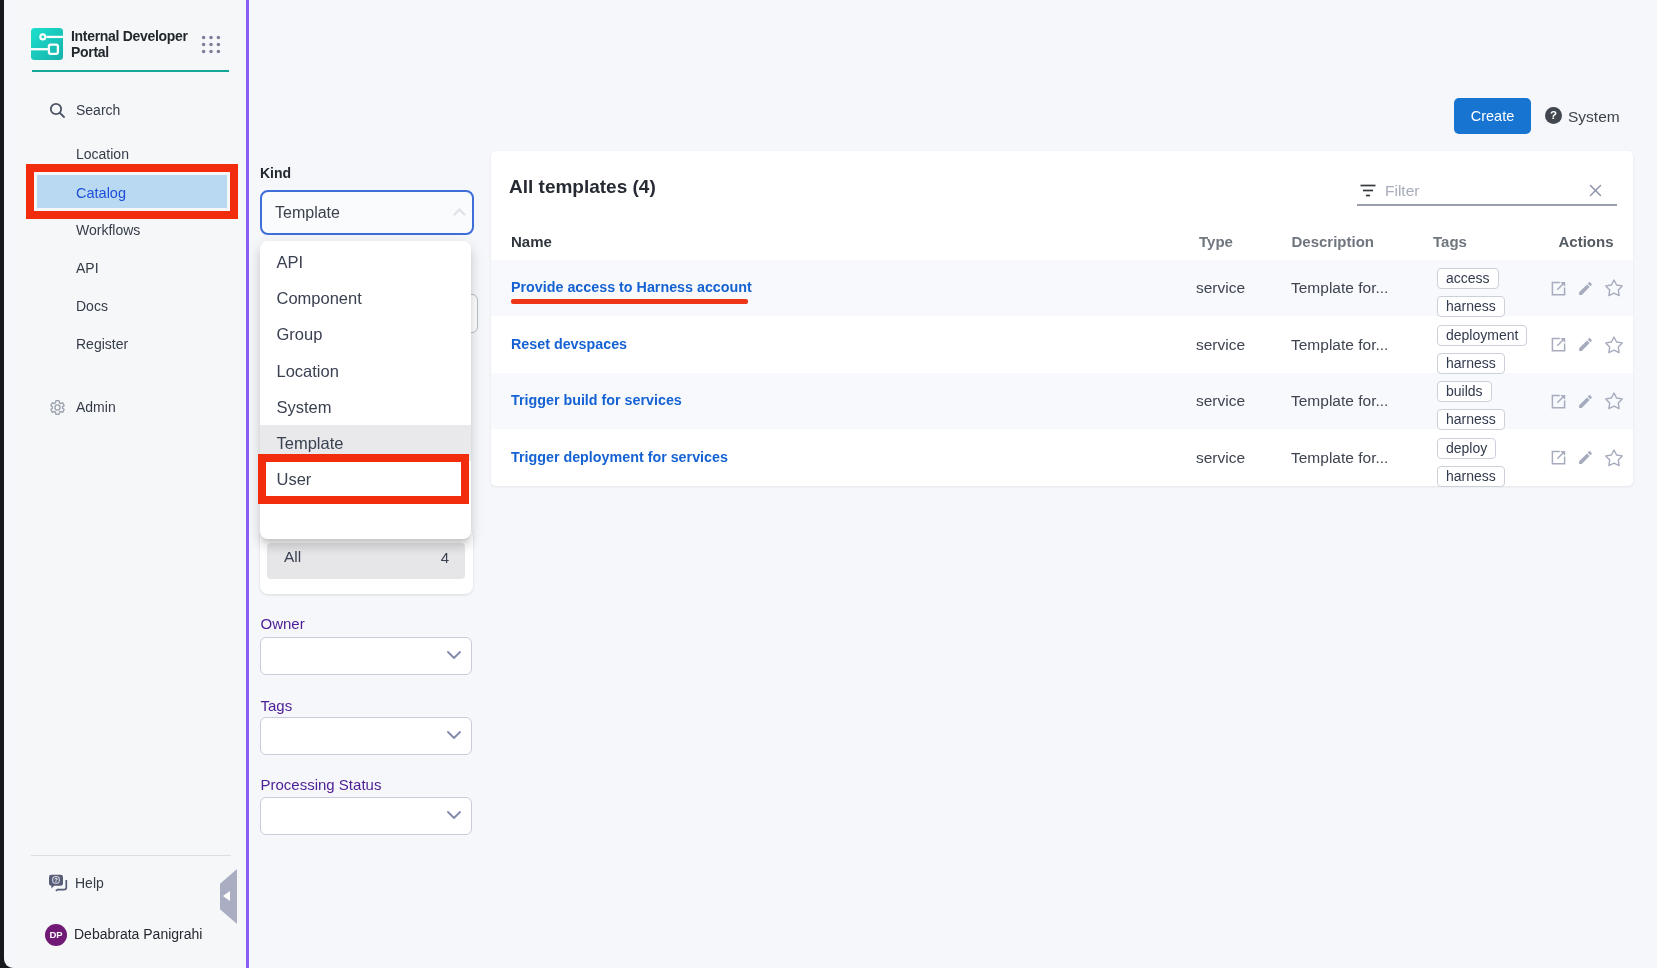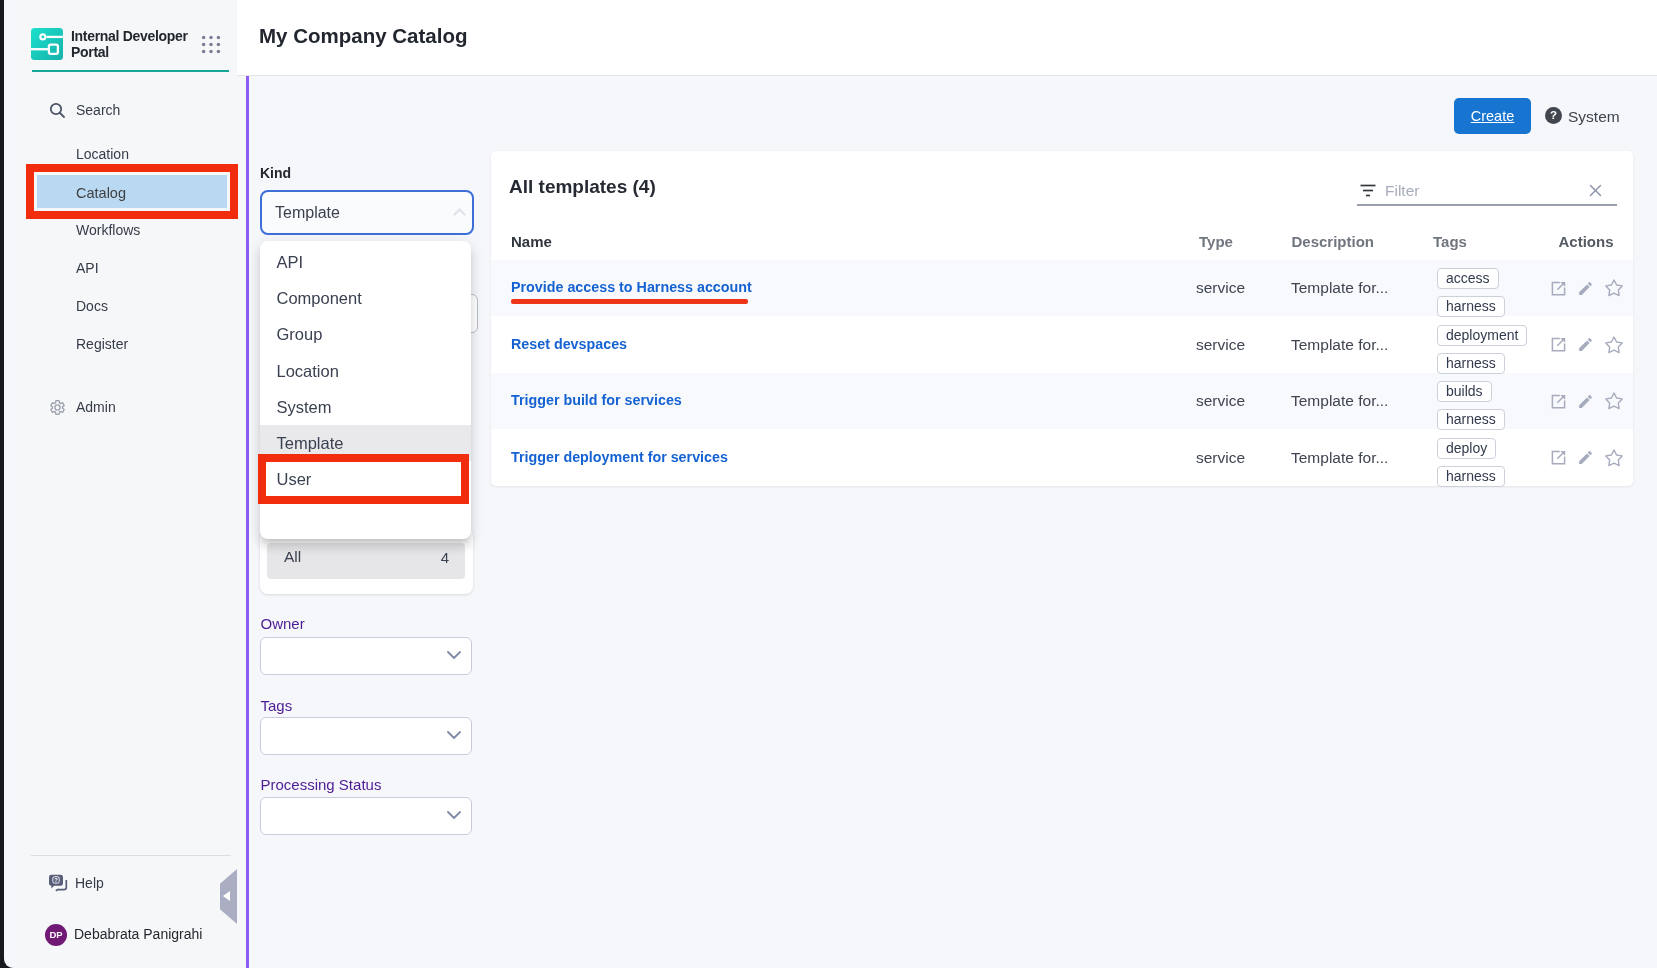--- a/index.html
+++ b/index.html
@@ -11,27 +11,27 @@
 #app { position:absolute; left:4px; top:0; width:1653px; height:968px; background:#f5f7fa; border-bottom-left-radius:9px; overflow:hidden; }
 #sidebar { position:absolute; left:12px; top:0; width:233px; height:968px; background:#f6f7f9; border-right:3px solid #8b5cf6;padding-left:16px; }
 #header { position:absolute; left:233px; top:0; width:1420px; height:76px; background:#fff; border-bottom:1px solid #e4e6e9; }
 .h-title { position:absolute; left:22px; top:23.5px; font-size:20.5px; font-weight:bold; color:#22272f; letter-spacing:0; }
 
 .s-title { position:absolute; left:55px; top:28px; width:130px; font-size:14px; letter-spacing:-0.3px; line-height:16px; font-weight:bold; color:#22272e; }
 .teal-line { position:absolute; left:16px; top:70px; width:197px; height:2px; background:#14a797; }
 .navtext { position:absolute; font-size:14px; color:#353c49; }
 .cat-red { position:absolute; left:10px; top:164px; width:212px; height:55px; border:8px solid #f12d0d; background:transparent; z-index:5; }
 .cat-blue { position:absolute; left:21px; top:175px; width:190px; height:33px; background:#b9d9f2; z-index:4; }
-.cat-text { position:absolute; left:60px; top:184.5px; font-size:14.5px; color:#404040; z-index:6; }
+.cat-text { position:absolute; left:60px; top:184.5px; font-size:14.5px; color:#1d4ed8; z-index:6; }
 .s-divider { position:absolute; left:15px; top:855px; width:200px; height:1px; background:#dcdee3; }
 .collapse-tab { position:absolute; left:216px; top:869px; width:17px; height:55px; background:#abaec2; clip-path:polygon(100% 0%, 100% 100%, 0% 73%, 0% 27%); z-index:3; }
 .collapse-tri { position:absolute; left:219px; top:891px; width:0; height:0; border-top:5px solid transparent; border-bottom:5px solid transparent; border-right:7px solid #fff; z-index:4; }
 .avatar { position:absolute; left:29px; top:924px; width:22px; height:22px; border-radius:50%; background:#701a75; color:#fff; font-size:9.5px; font-weight:bold; text-align:center; line-height:22px; }
 
-#create-btn { position:absolute; left:1450px; top:98px; width:77px; height:36px; background:#1774d1; border-radius:5px; color:#fff; font-size:14.5px; text-align:center; line-height:36px;text-decoration:underline; }
+#create-btn { position:absolute; left:1450px; top:98px; width:77px; height:36px; background:#1774d1; border-radius:5px; color:#fff; font-size:14.5px; text-align:center; line-height:36px; }
 .support-q { position:absolute; left:1541px; top:107px; width:17px; height:17px; border-radius:50%; background:#42474f; color:#fff; font-size:11.5px; font-weight:bold; text-align:center; line-height:17px; }
 .support-t { position:absolute; left:1564px; top:107.5px; font-size:15.5px; color:#3e444d; }
 
 .kind-label { position:absolute; left:256px; top:165px; font-size:14px; font-weight:bold; color:#23272e; }
 .kind-select { position:absolute; left:256px; top:190px; width:214px; height:45px; background:#fafbfd; border:2px solid #3e6fd9; border-radius:8px; }
 .kind-value { position:absolute; left:271px; top:204px; font-size:16px; color:#3a414d; }
 .dropdown { position:absolute; left:256px; top:241px; width:211px; height:298px; background:#fff; border-radius:8px; box-shadow:0 5px 5px -3px rgba(0,0,0,0.13), 0 8px 10px 1px rgba(0,0,0,0.09), 0 3px 14px 2px rgba(0,0,0,0.08); z-index:10; padding-top:3px; }
 .dd-item { height:36.2px; line-height:36.2px; padding-left:16.5px; font-size:16.5px; color:#3a4150; }
 .dd-item.sel { background:#e9e9ec; }
 .tmpl-red { position:absolute; left:253.5px; top:453.5px; width:211.5px; height:50px; border:8px solid #f12d0d; z-index:12; }
@@ -111,23 +111,20 @@
       <text x="8" y="8.3" font-family="Liberation Sans" font-size="5.8" font-weight="bold" fill="#fff" text-anchor="middle">?</text>
       <path fill="none" stroke="#575c78" stroke-width="1.7" d="M18.3 6 V13.2 A2.4 2.4 0 0 1 15.9 15.6 H9.4 L7.9 17"></path>
     </svg>
     <div class="navtext" style="left:59px;top:874.5px">Help</div>
     <div class="avatar">DP</div>
     <div class="navtext" style="left:58px;top:925.8px;font-size:14px;color:#242930">Debabrata Panigrahi</div>
   </div>
   <div class="collapse-tab"></div>
   <div class="collapse-tri"></div>
 
-  <div id="header">
-    <div class="h-title">My Company Catalog</div>
-  </div>
 
 <div id="create-btn">Create</div>
 <div class="support-q">?</div>
 <div class="support-t">System</div>
 
 <div class="kind-label">Kind</div>
 <div class="kind-select"></div>
 <div class="kind-value">Template</div>
 <svg class="abs" style="left:449px;top:208px" width="13" height="8" viewBox="0 0 13 8">
         <polyline points="1.5,6.5 6.5,1.5 11.5,6.5" fill="none" stroke="#dfe3e8" stroke-width="2.2" stroke-linecap="round"></polyline>

